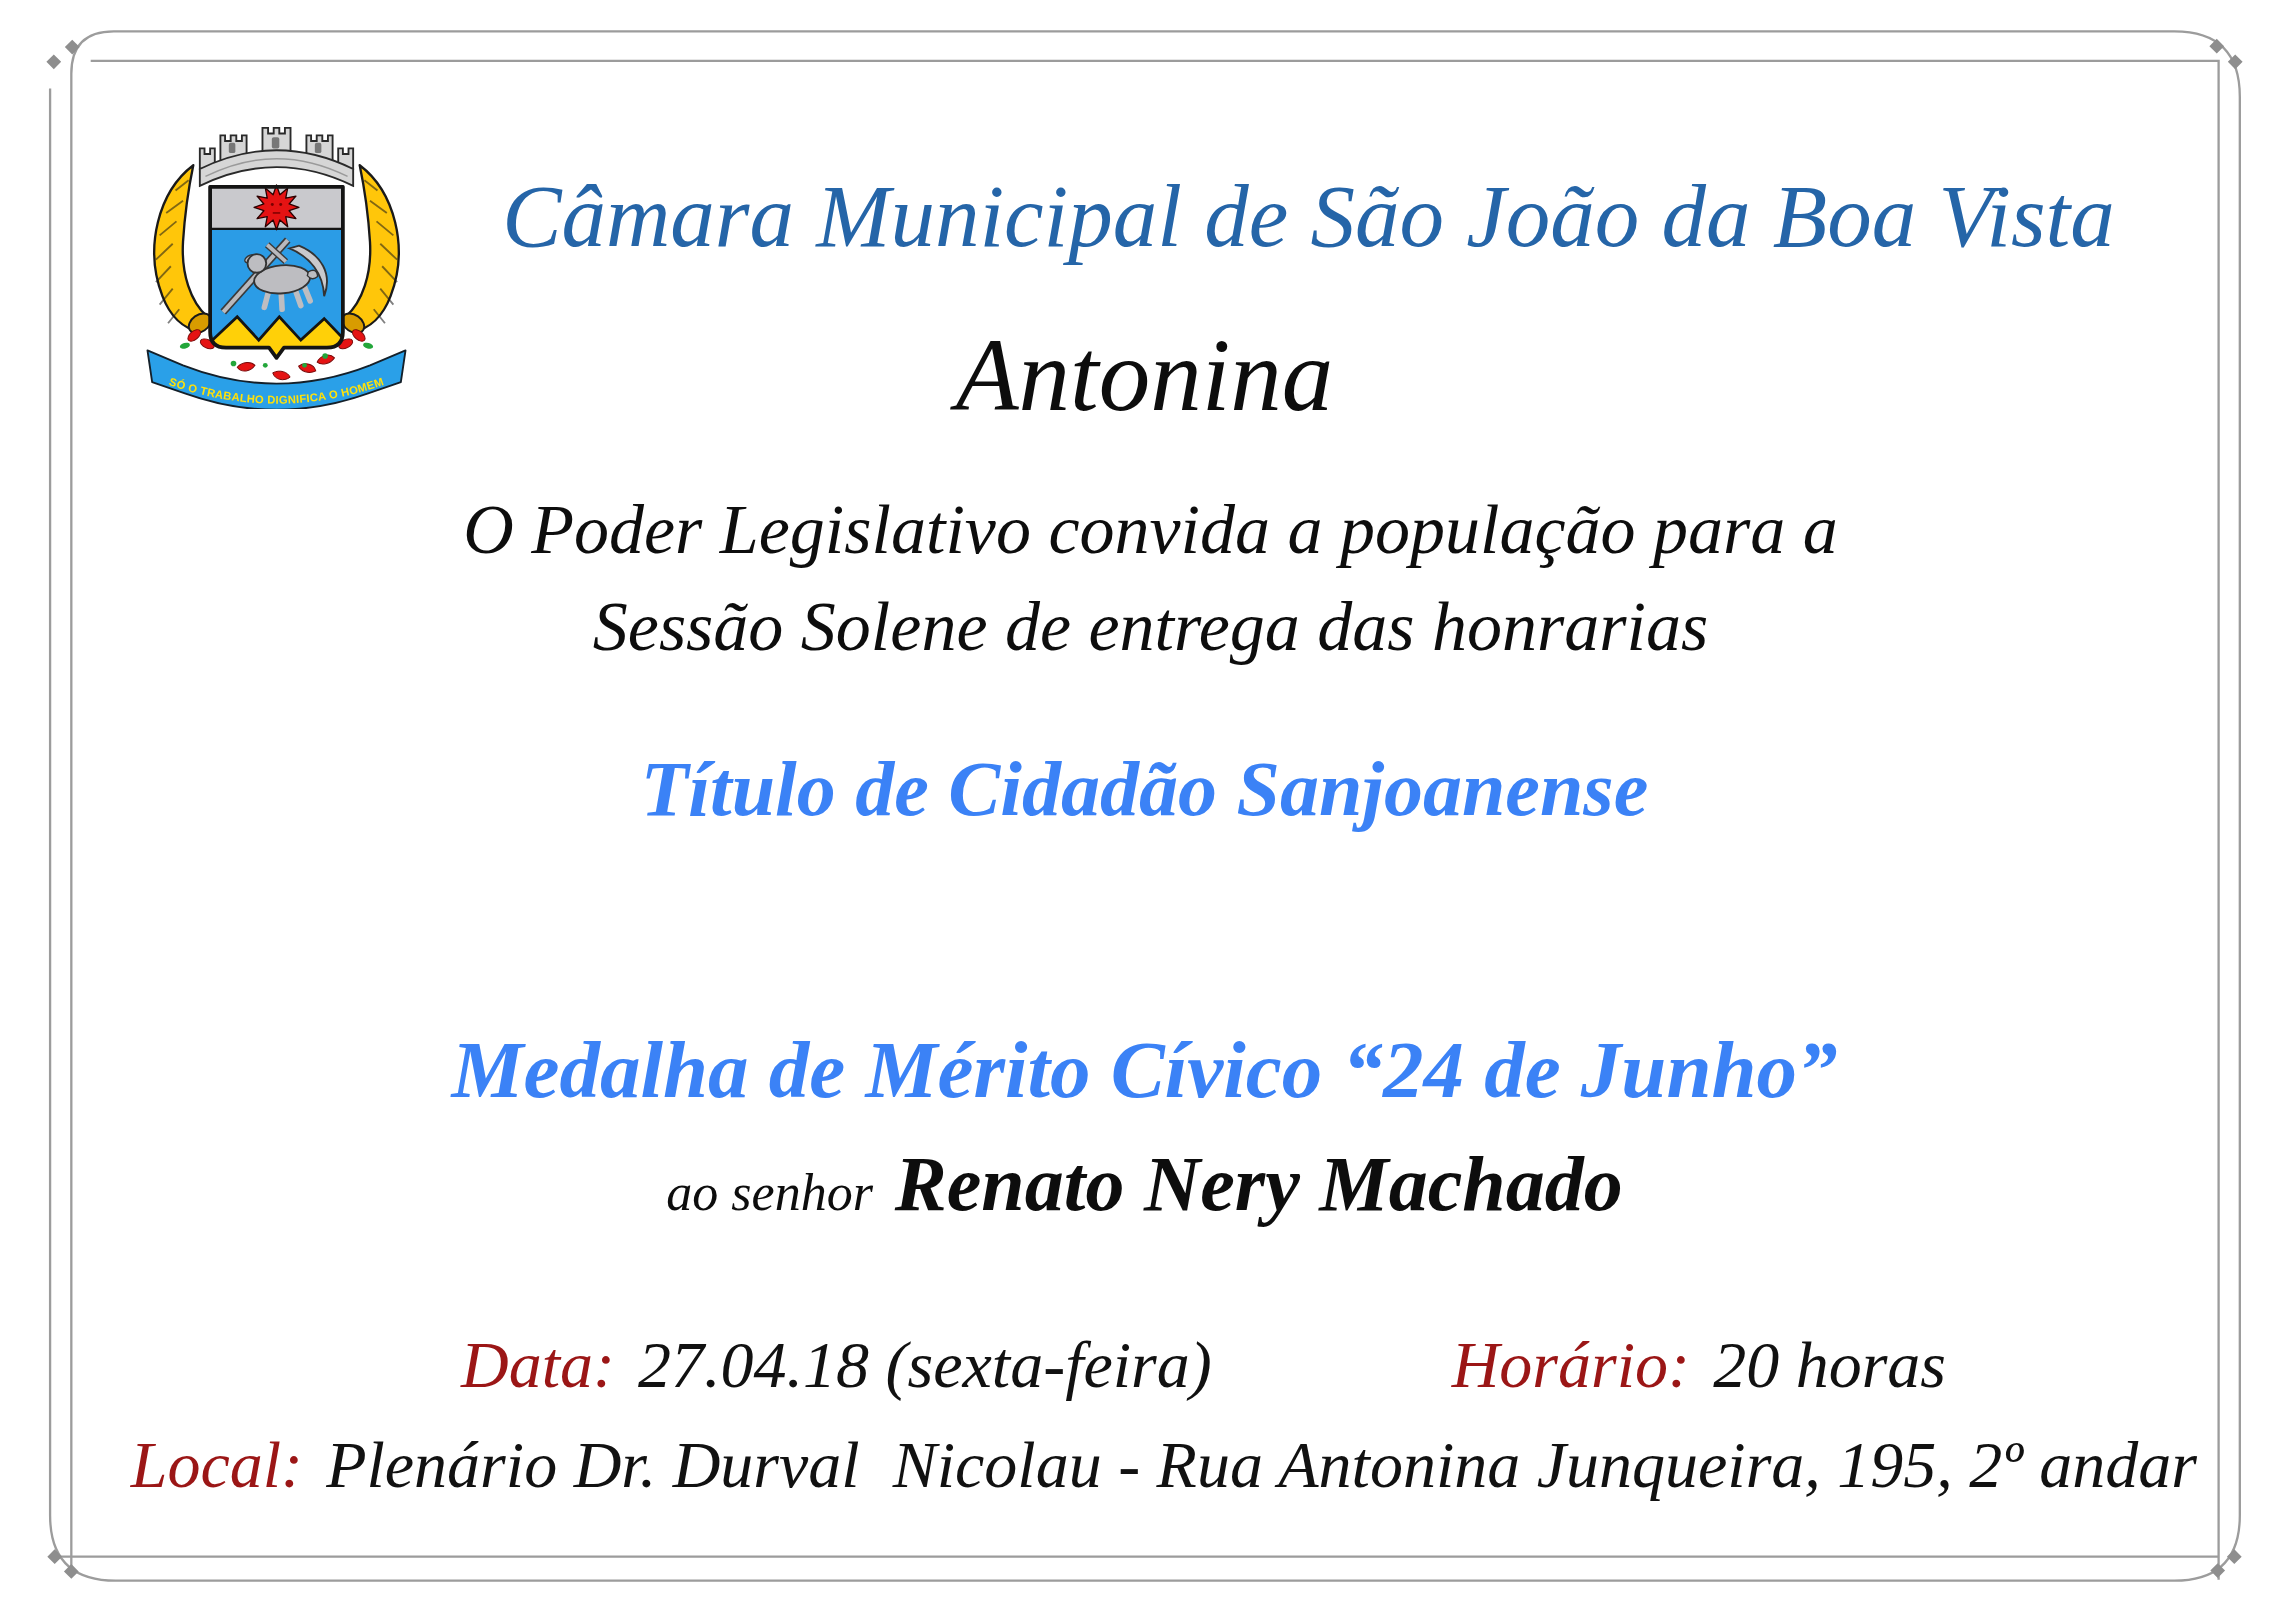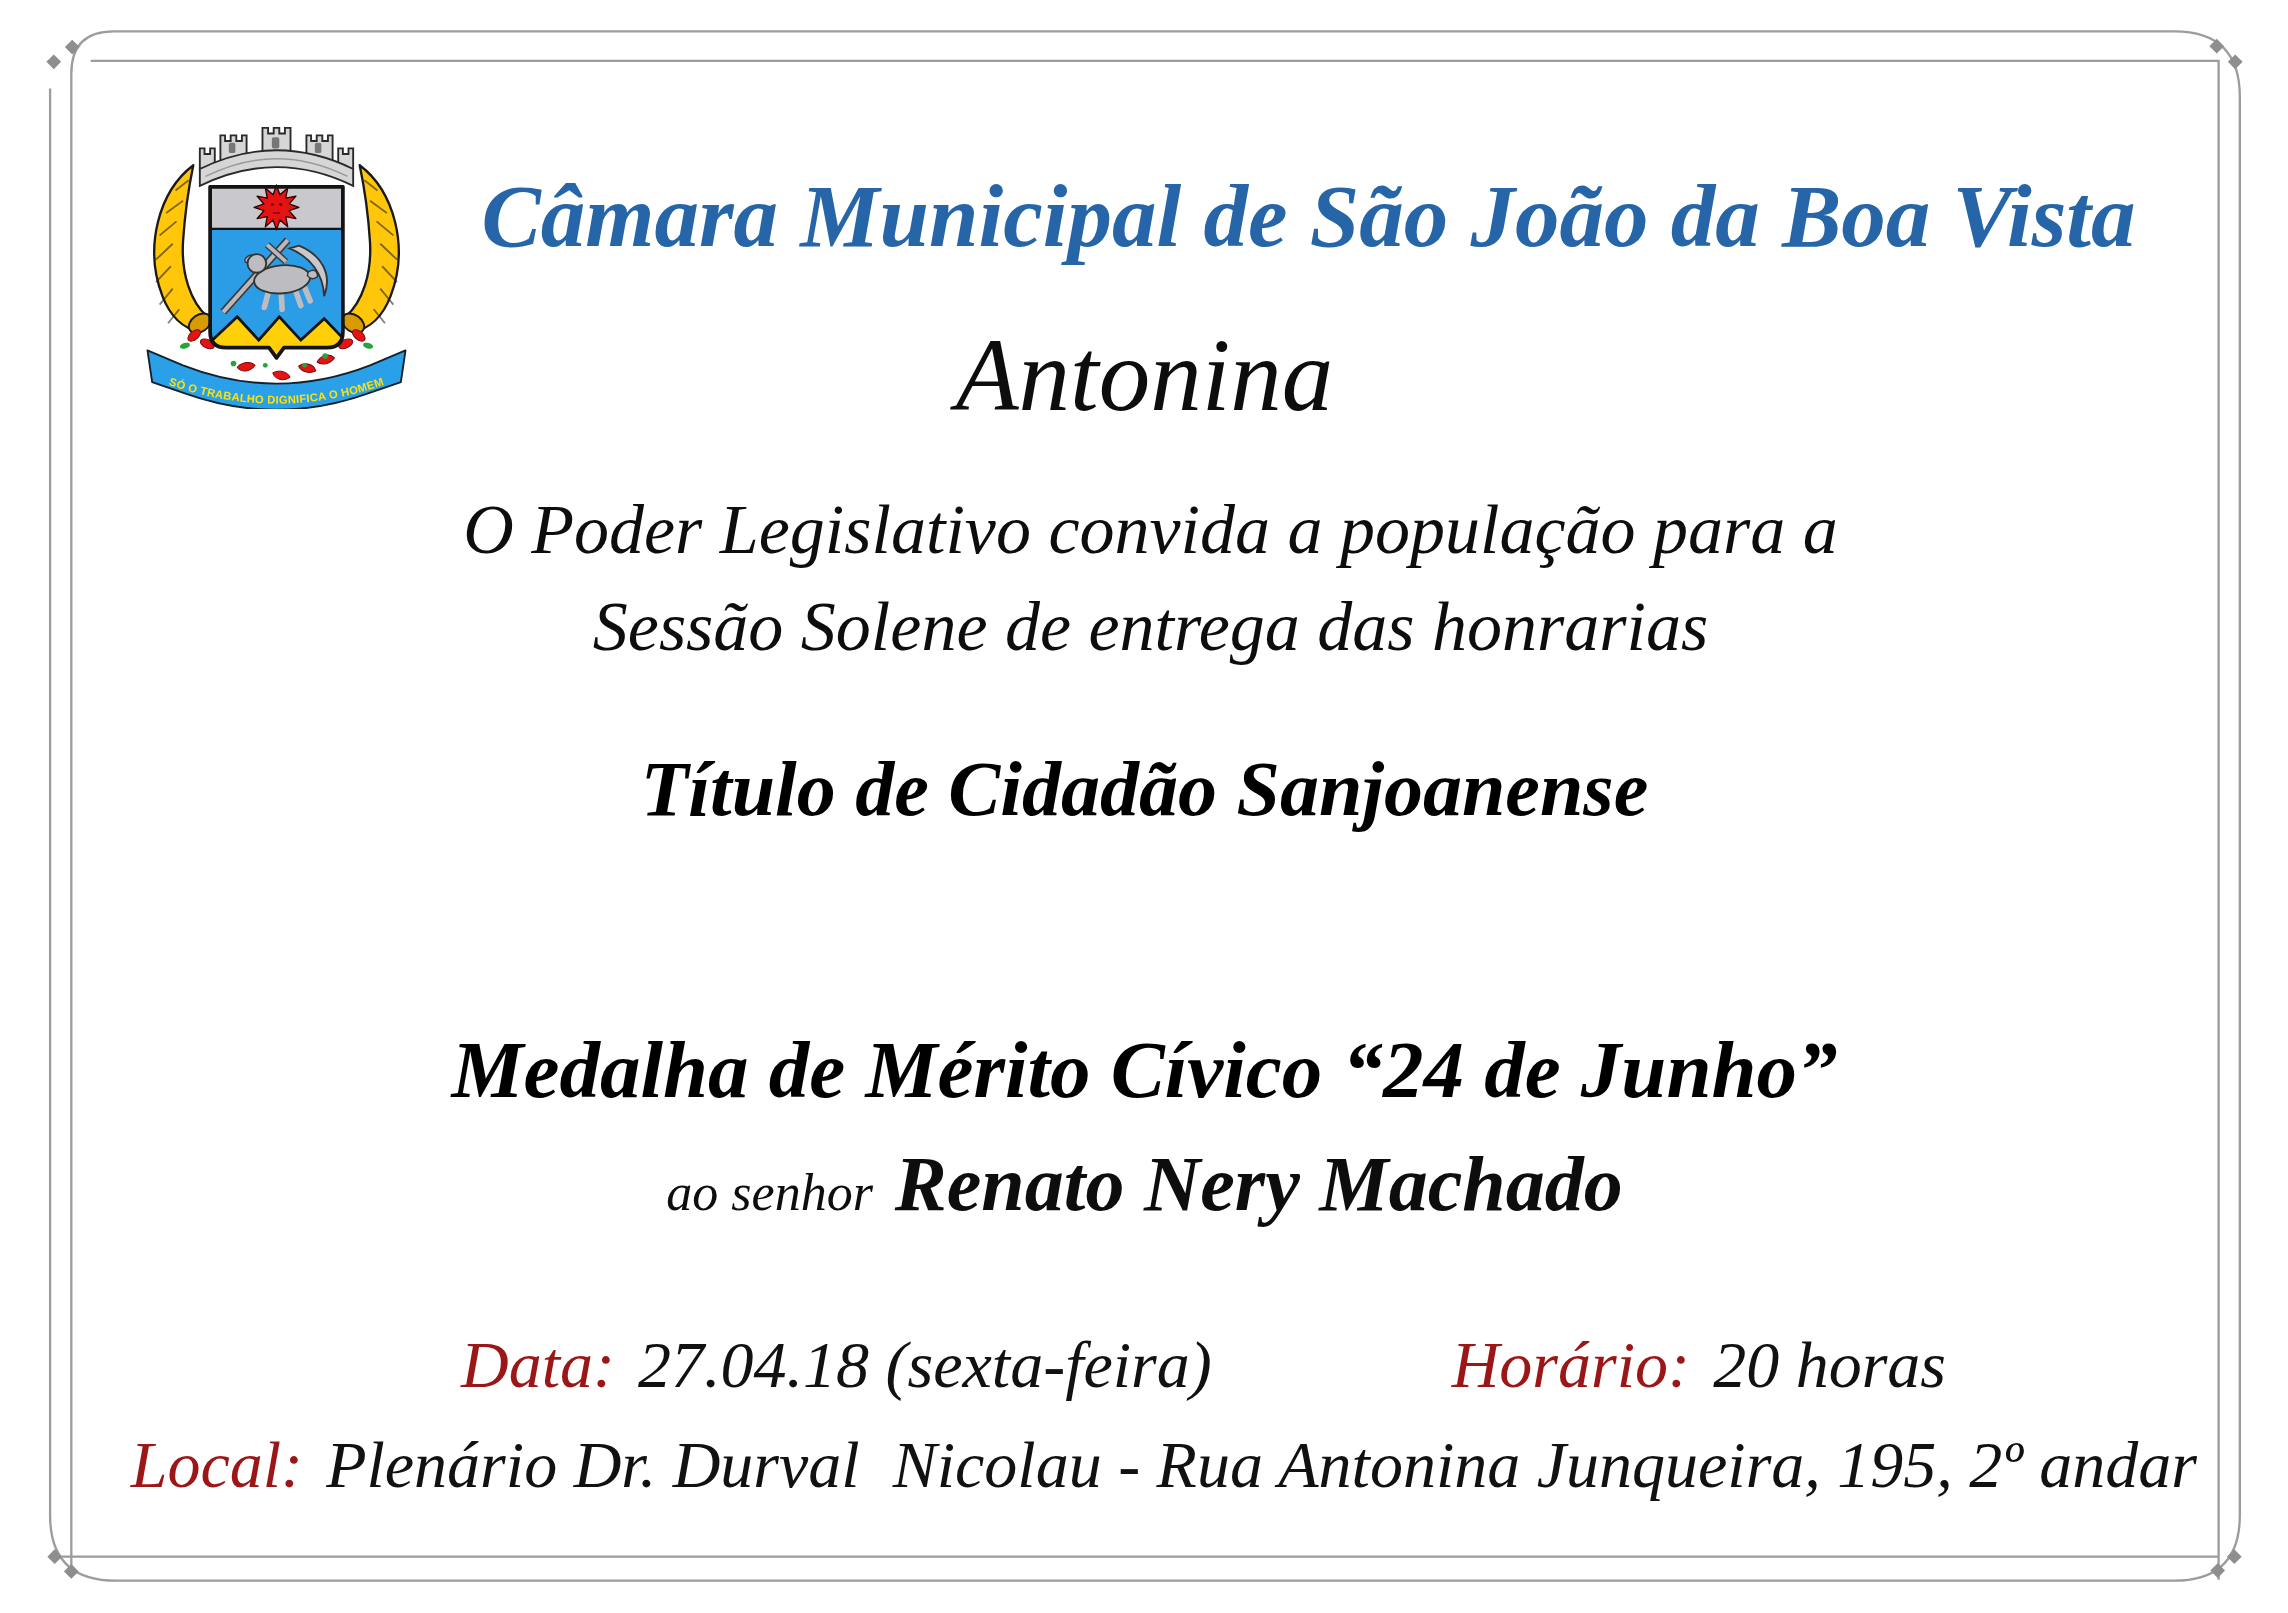--- a/index.html
+++ b/index.html
@@ -20,25 +20,24 @@
   .border-svg{left:0;top:0;width:2289px;height:1613px;}
 
   
   .crest{left:140px;top:116px;width:273px;height:293px;}
 
   
   .muni-title{
     top:168px;left:369px;right:41px;text-align:center;
     font-size:89px;line-height:1.1;white-space:nowrap;
     color:#2565A8;
-    font-weight:bold;
   }
   .convite{top:321px;font-size:103px;line-height:1.05;color:#0d0d0d;}
   .intro{top:482px;font-size:70px;line-height:1.38;color:#0d0d0d;padding-left:12px;}
-  .honor-title{font-weight:bold;color:#000000;}
+  .honor-title{font-weight:bold;color:#3b82f6;}
   .honor1-title{top:744px;font-size:78px;}
   .honor2-title{top:1024px;font-size:81px;}
   .recipient-line{font-size:78px;color:#0d0d0d;}
   .recipient-line .prefix{font-size:52px;}
   .recipient-line .name{font-weight:bold;margin-left:.28em;}
   .recipient1{top:847px;}
   .recipient2{top:1139px;}
 
   .details-row{
     top:1327px;left:461px;right:343px;

